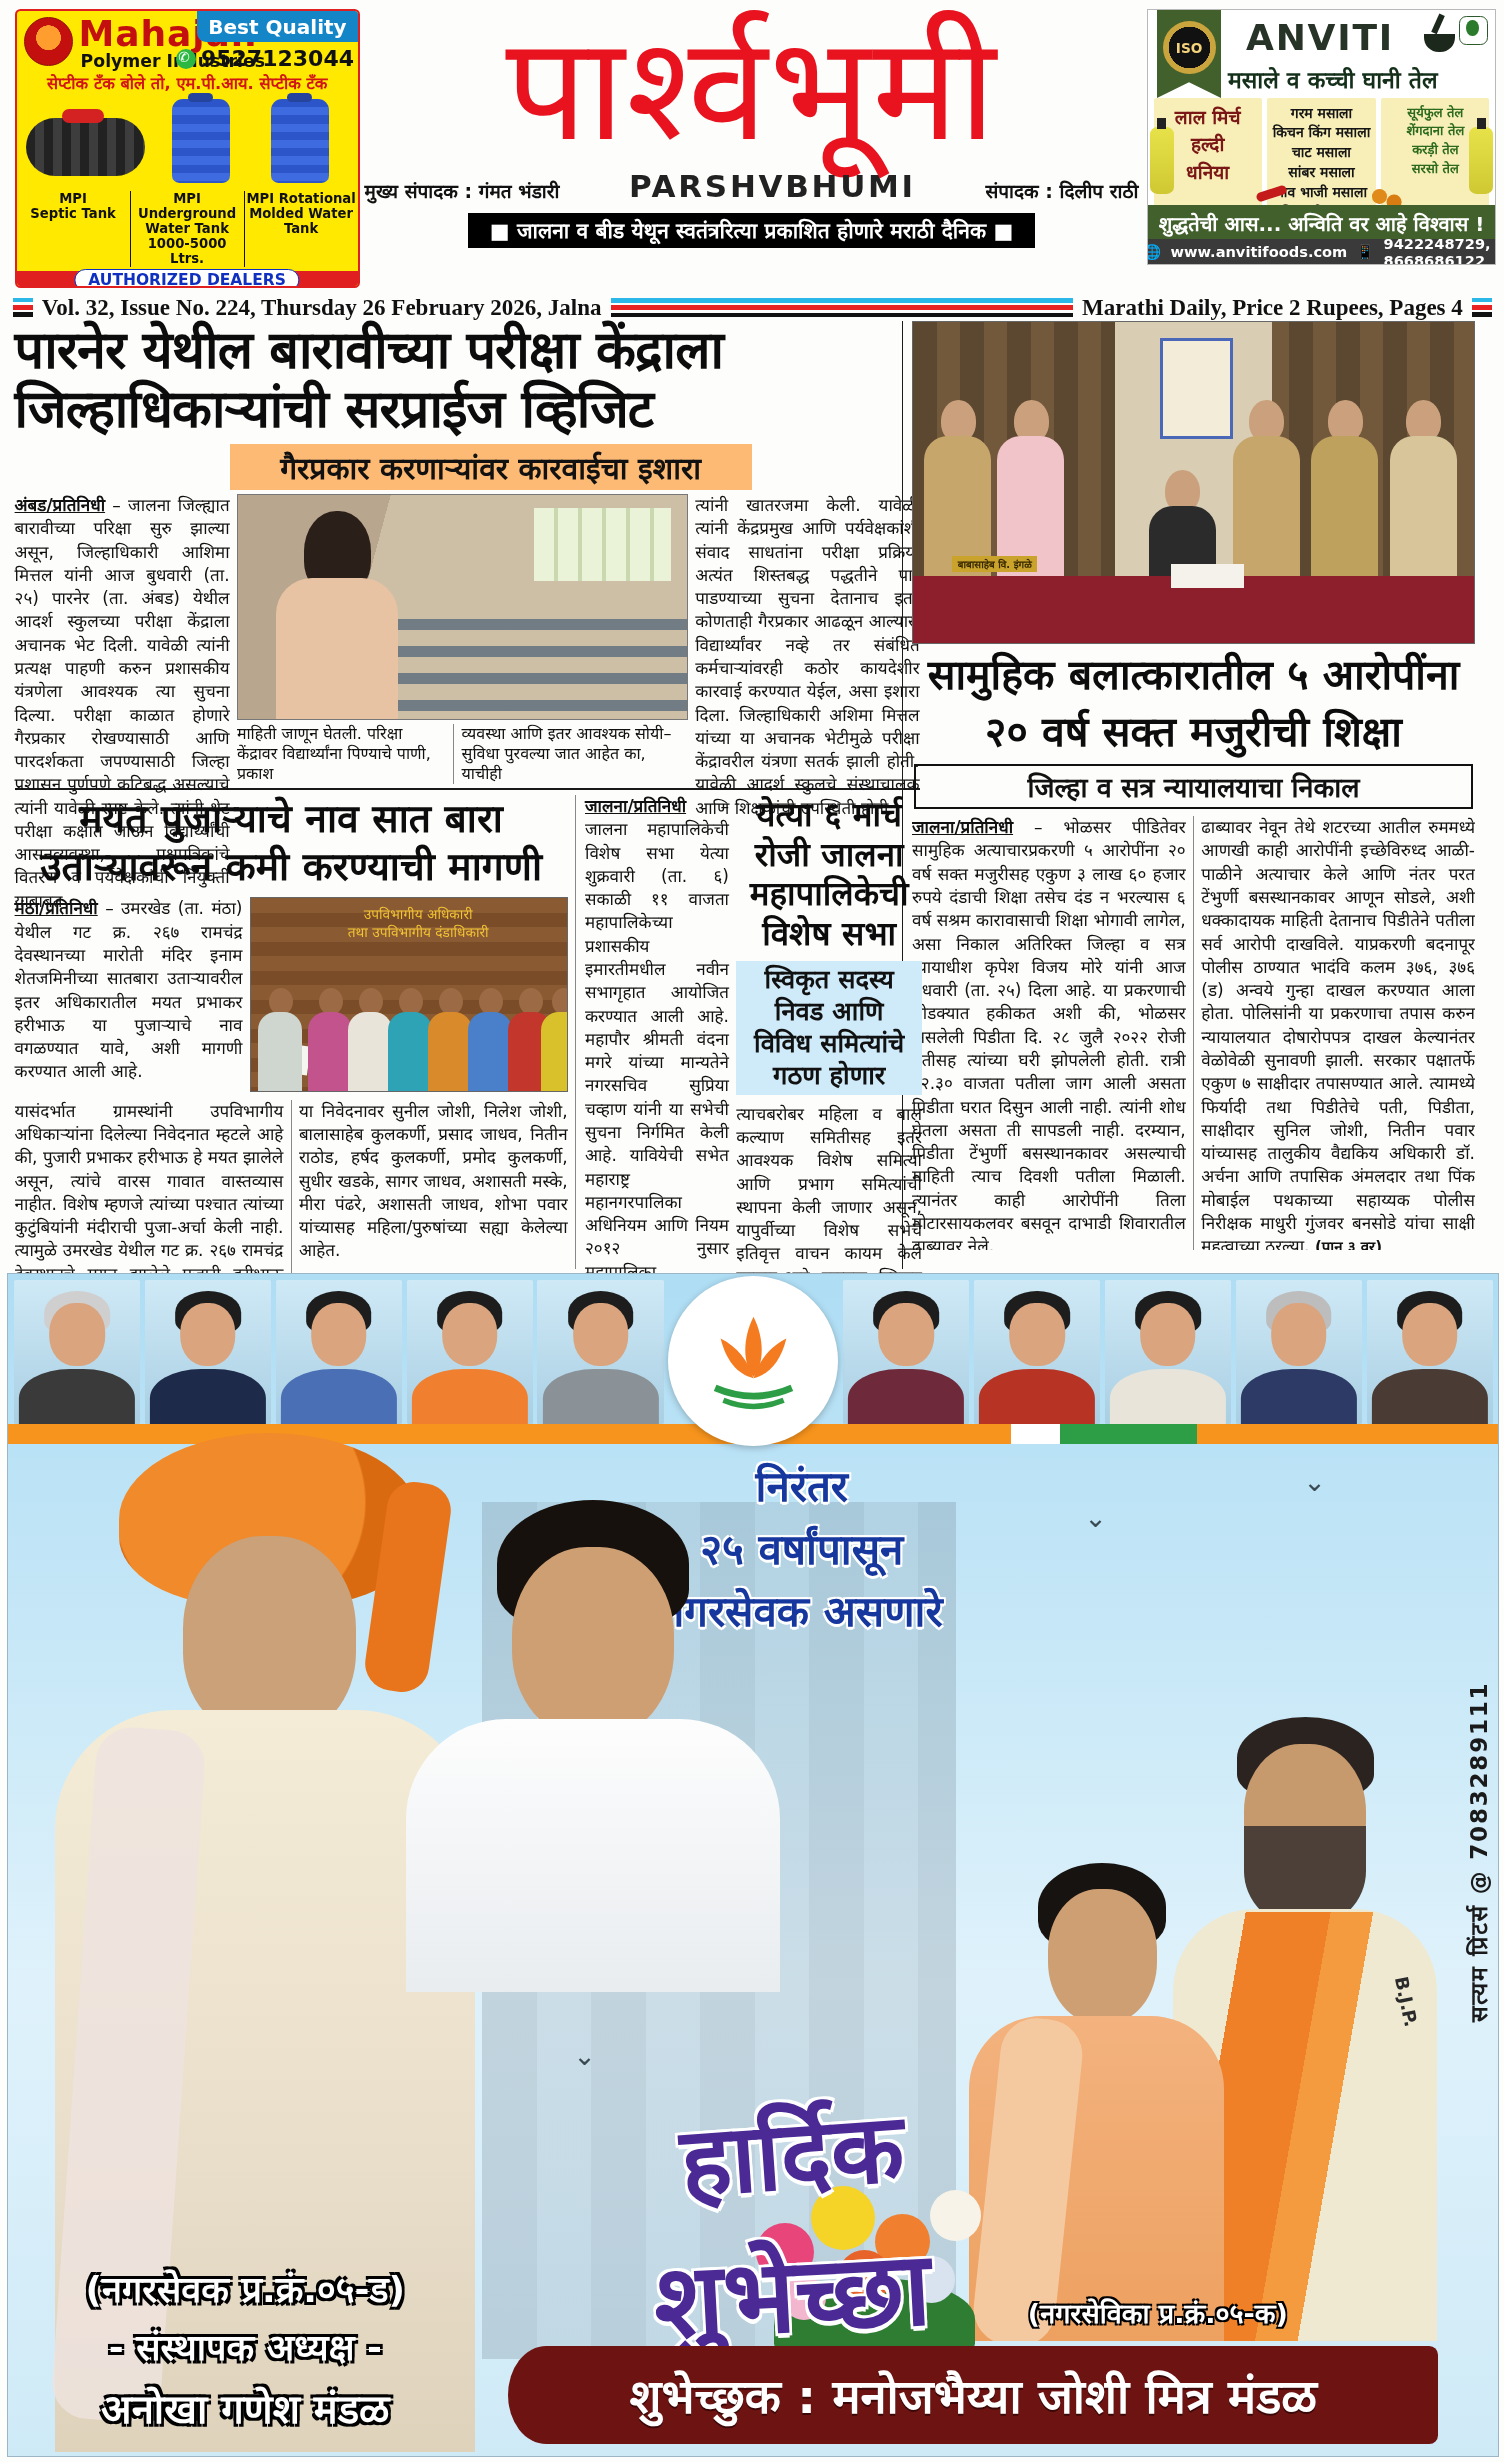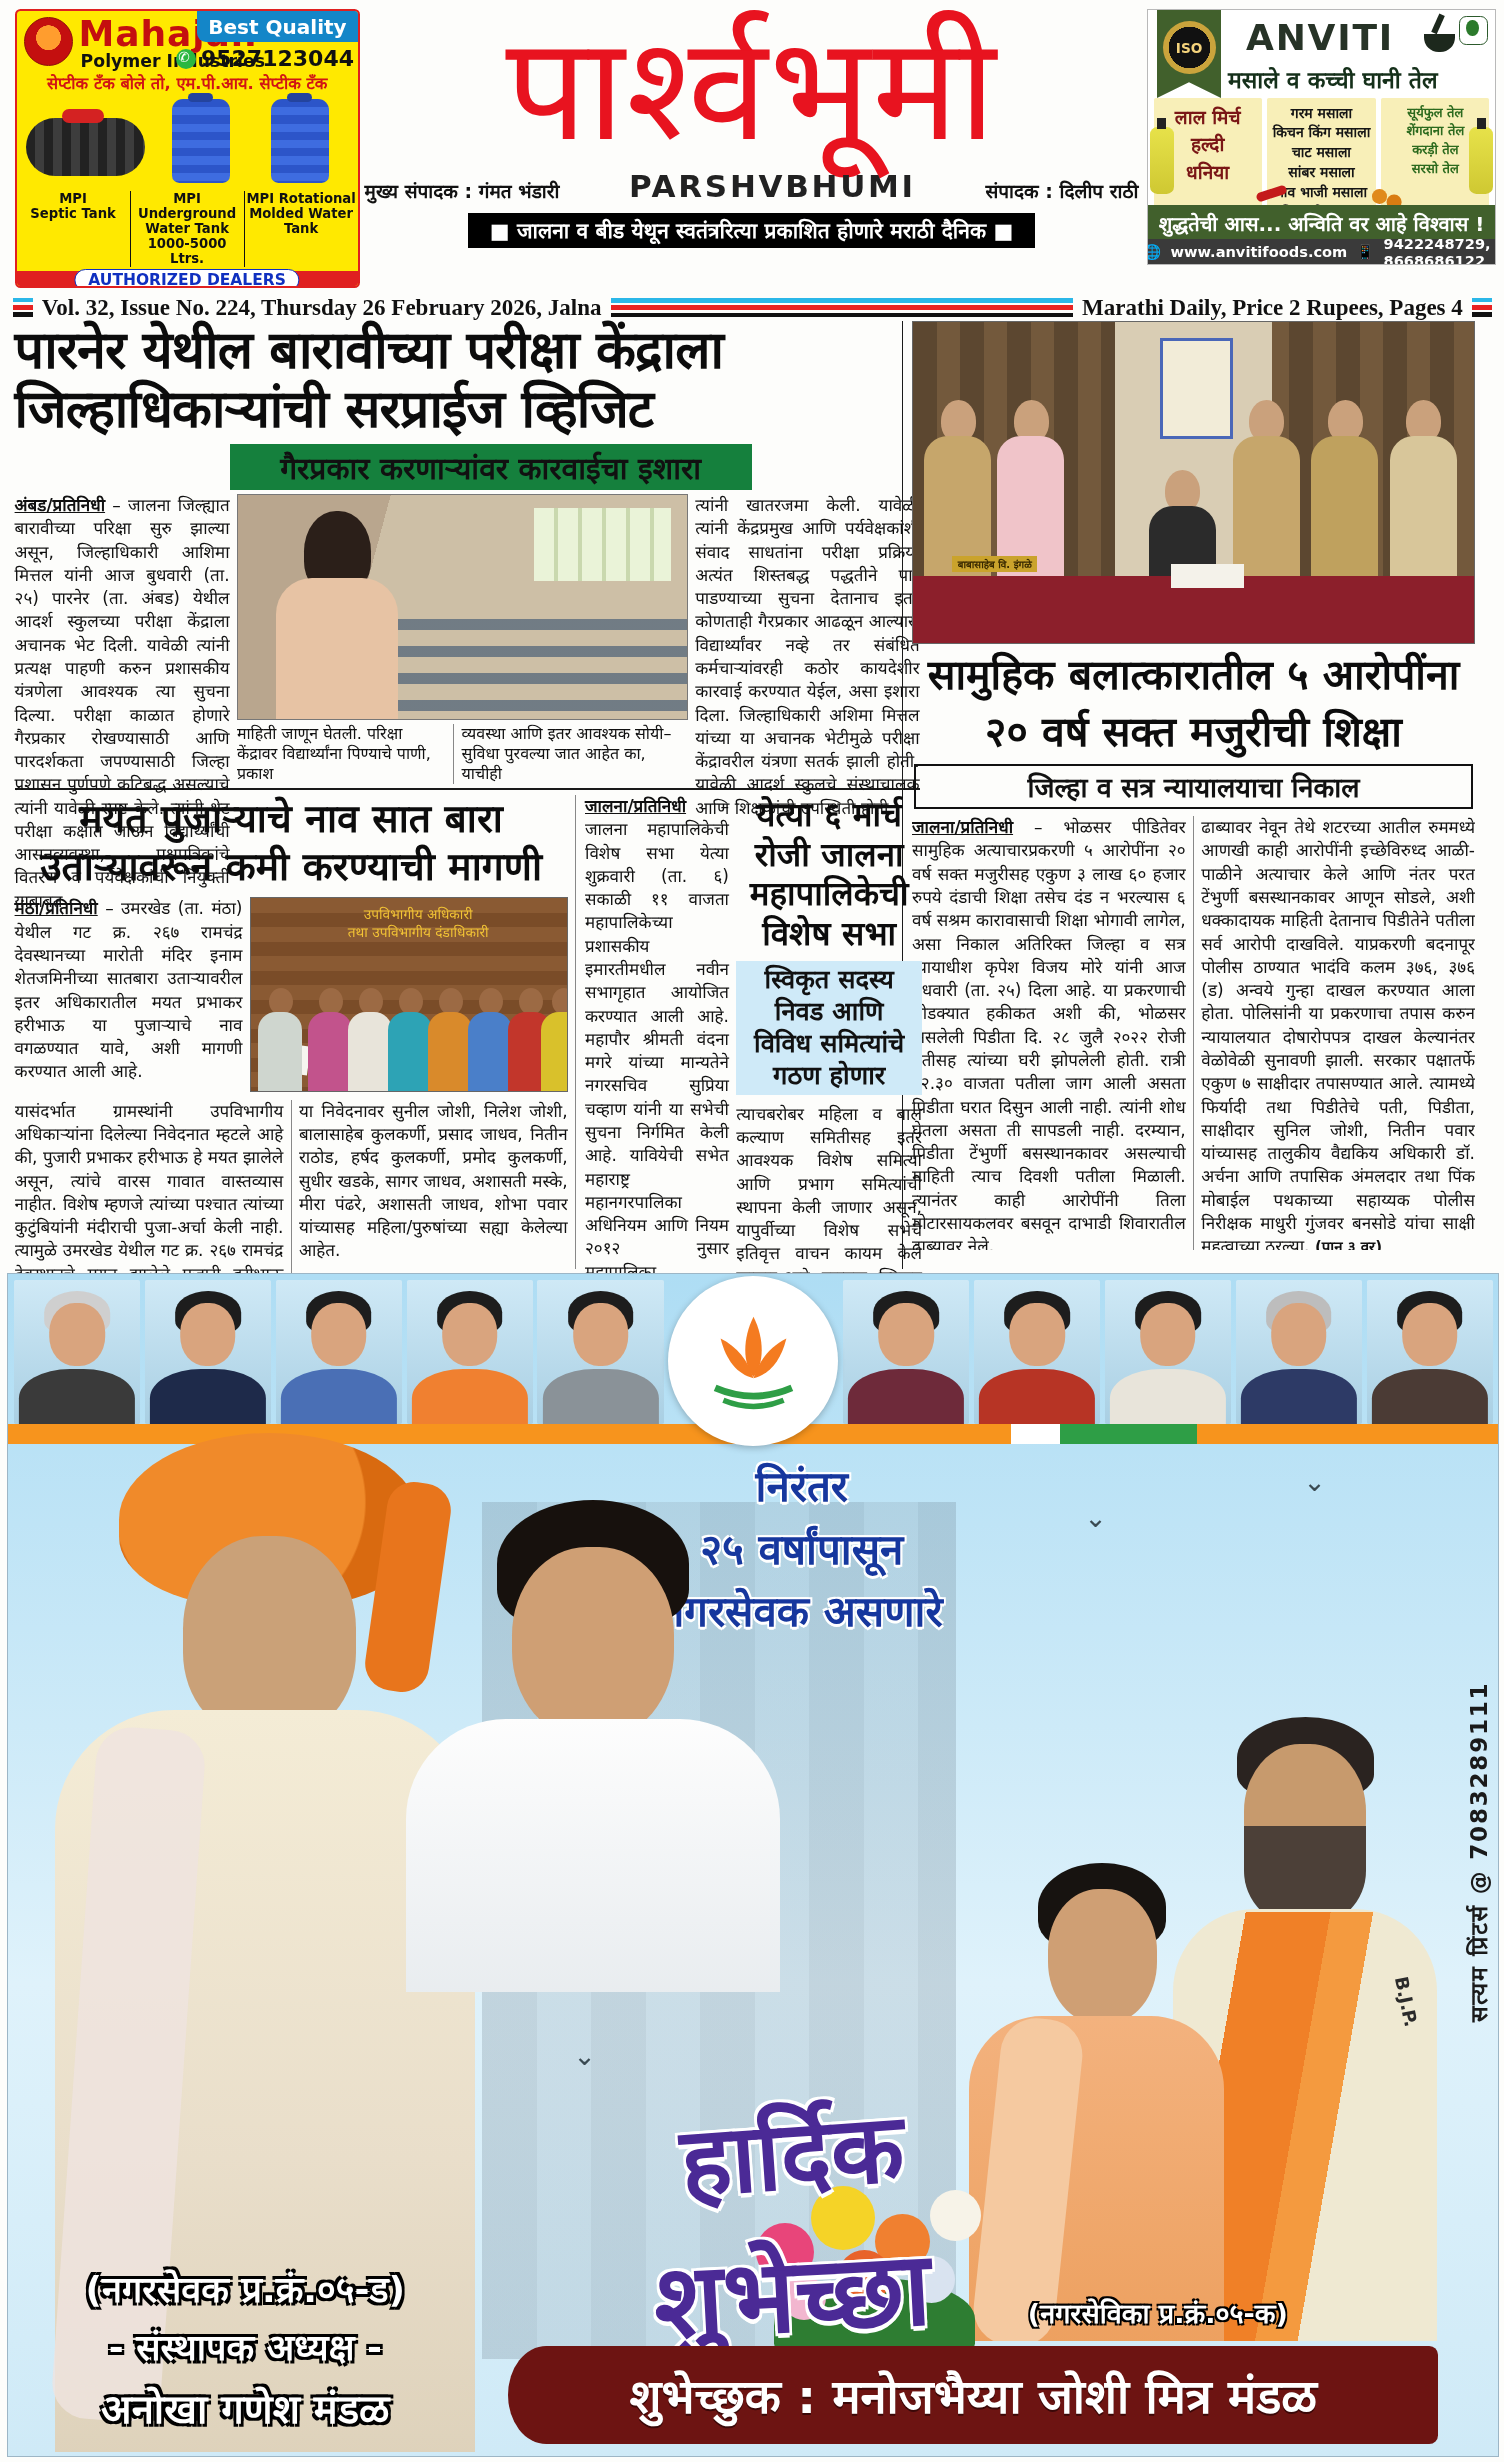--- a/index.html
+++ b/index.html
@@ -75,21 +75,21 @@
   
   .hl{font-weight:800;color:#0c0c0c;}
   .body-t{font-size:17px;line-height:1.37;}
   .kick{font-weight:800;text-decoration:underline;margin-top:12px;}
   .jump{font-weight:700;text-align:right;font-size:15px;}
   .colrule{width:0;border-left:1.4px solid #888;margin:0 7.3px;}
 
   
   #lead{left:14.6px;top:321px;width:905px;height:467px;border-bottom:2.3px solid #1a1a1a;}
   .lead-h{font-size:52px;line-height:1.13;letter-spacing:-0.9px;font-weight:800;}
-  .lead-sub{background:#15803d;font-size:30px;font-weight:800;text-align:center;width:511px;margin:5.5px 0 3.6px 215px;padding:2.7px 5.5px;}
+  .lead-sub{background:#fdba74;font-size:30px;font-weight:800;text-align:center;width:511px;margin:5.5px 0 3.6px 215px;padding:2.7px 5.5px;}
   .lead-flex{display:flex;margin-top:1.8px;height:303px;}
   .lead-c1{width:215px;}
   .lead-mid{width:451px;margin:0 7.3px;display:flex;flex-direction:column;}
   .ph-class{height:224px;background:linear-gradient(105deg,#b9a68e 0 30%,#cdbfa6 30% 100%);position:relative;overflow:hidden;border:0.9px solid #777;}
   .ph-class .win{position:absolute;right:16.4px;top:12.8px;width:137px;height:73px;background:repeating-linear-gradient(90deg,#eaf3d8 0 20px,#c9d8ae 20px 24px);}
   .ph-class .desks{position:absolute;right:0;bottom:0;width:68%;height:52%;background:repeating-linear-gradient(180deg,transparent 0 16.4px,#5a6b7c 16.4px 27px);opacity:.8;}
   .ph-class .teacher{position:absolute;left:31px;top:16.4px;width:137px;height:208px;}
   .ph-class .teacher::before{content:"";position:absolute;left:35px;top:0;width:67px;height:84px;border-radius:48% 48% 40% 40%;background:#2b1f19;}
   .ph-class .teacher::after{content:"";position:absolute;left:7.3px;top:67px;width:122px;height:146px;border-radius:36px 36px 0 0;background:#e7c3a4;}
   .ph-cap{display:flex;font-size:16px;line-height:1.25;margin-top:3.6px;}

